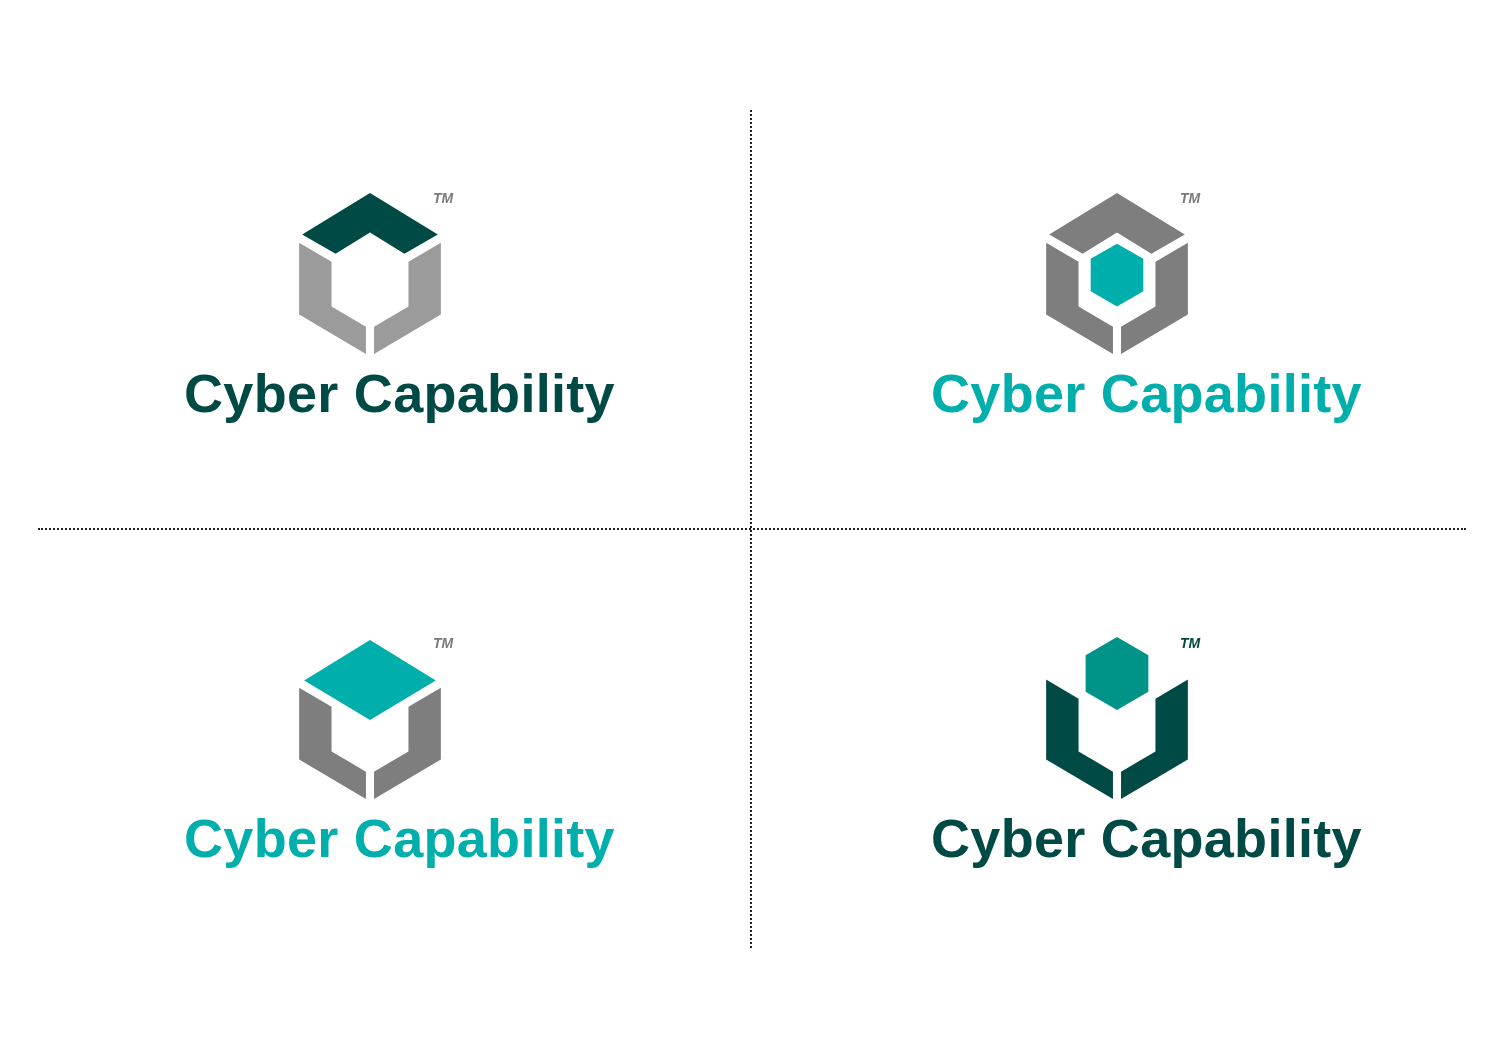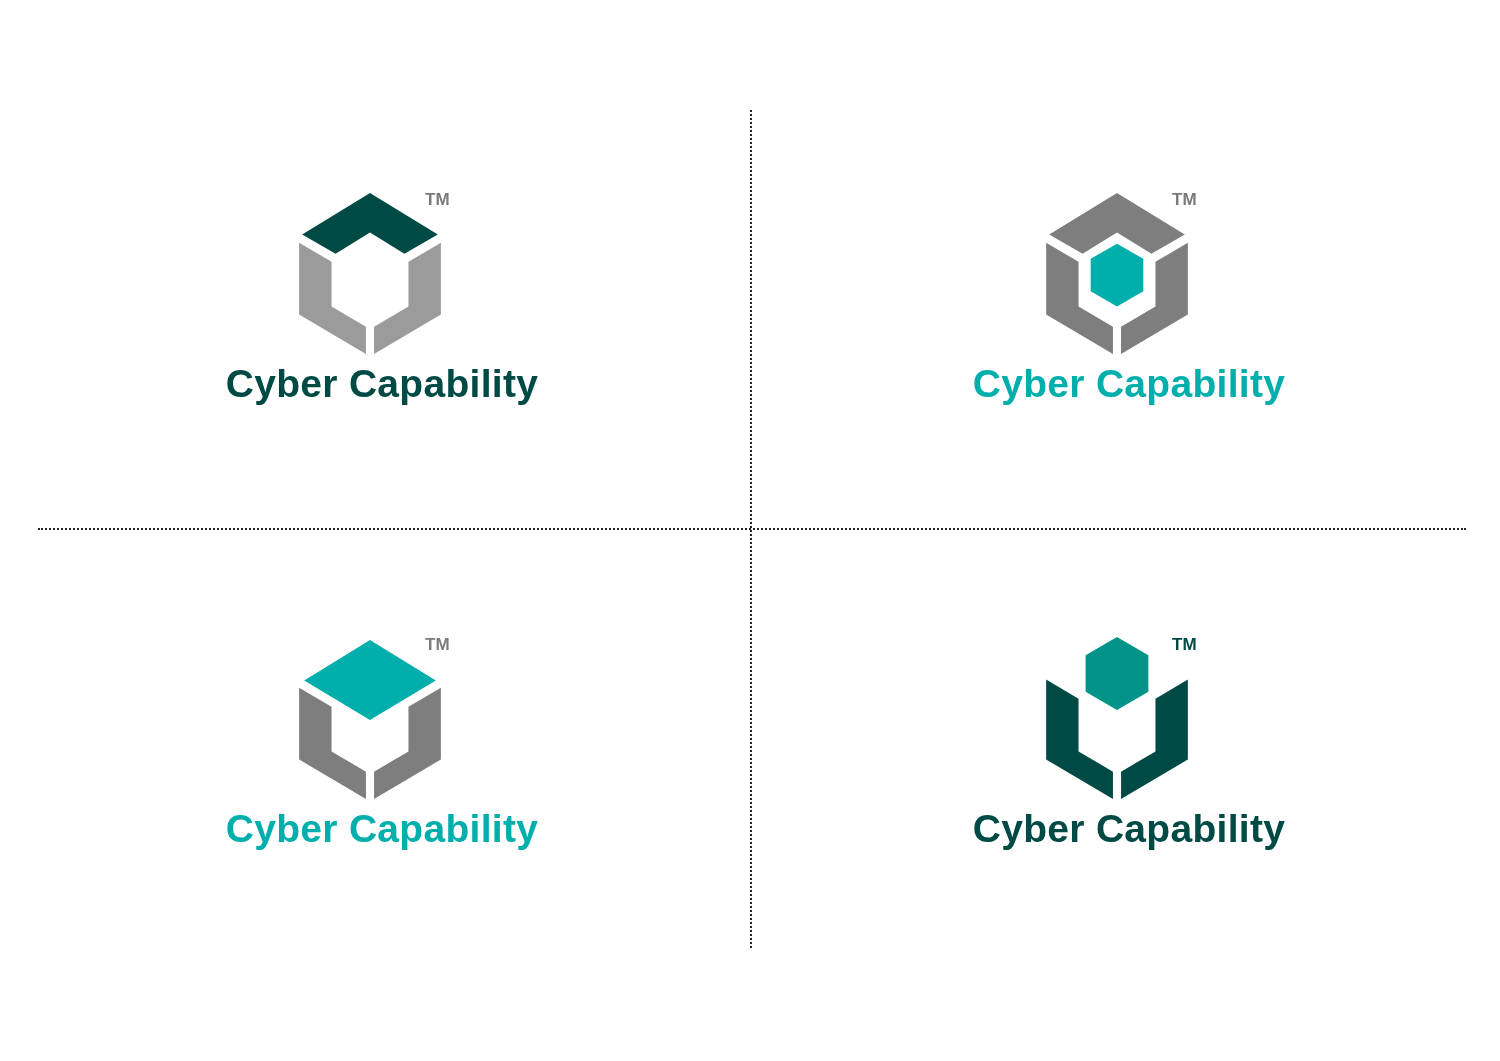--- a/index.html
+++ b/index.html
@@ -1,22 +1,22 @@
 <!DOCTYPE html>
 <html><head>
 <meta charset="utf-8">
 <style>
   html, body { margin: 0; padding: 0; background: #ffffff; }
   body { width: 1500px; height: 1061px; position: relative; overflow: hidden; font-family: "Liberation Sans", sans-serif; }
   .divider-v { position: absolute; left: 750px; top: 110px; width: 0; height: 838px; border-left: 2px dotted #222; }
   .divider-h { position: absolute; left: 38px; top: 528px; width: 1428px; height: 0; border-top: 2px dotted #222; }
   .logo-block { position: absolute; width: 380px; height: 250px; }
   .logo-block svg { position: absolute; left: 117px; top: 0; width: 146px; height: 166px; overflow: visible; }
-  .tm { position: absolute; left: 245px; top: 0px; font-size: 17px; font-weight: bold; color: #7a7a7a; letter-spacing: 0px; }
-  .wordmark { position: absolute; left: 12px; width: 380px; top: 172px; text-align: center; font-size: 39px; font-weight: bold; letter-spacing: 0.3px; white-space: nowrap; }
+  .tm { position: absolute; left: 253px; top: 0px; font-size: 14px; font-weight: bold; color: #7a7a7a; letter-spacing: 0px; font-style: italic; }
+  .wordmark { position: absolute; left: 4px; width: 380px; top: 172px; text-align: center; font-size: 54px; font-weight: bold; letter-spacing: 0.3px; white-space: nowrap; }
 </style>
 </head>
 <body>
 
 <div class="divider-v"></div>
 <div class="divider-h"></div>
 
 <div class="logo-block" style="left:180px; top:190px;">
   <svg viewBox="0 0 142 164">
     <polygon points="4,44 71,3 138,44 105,63 71,42 37,63" fill="#004a45"></polygon>

